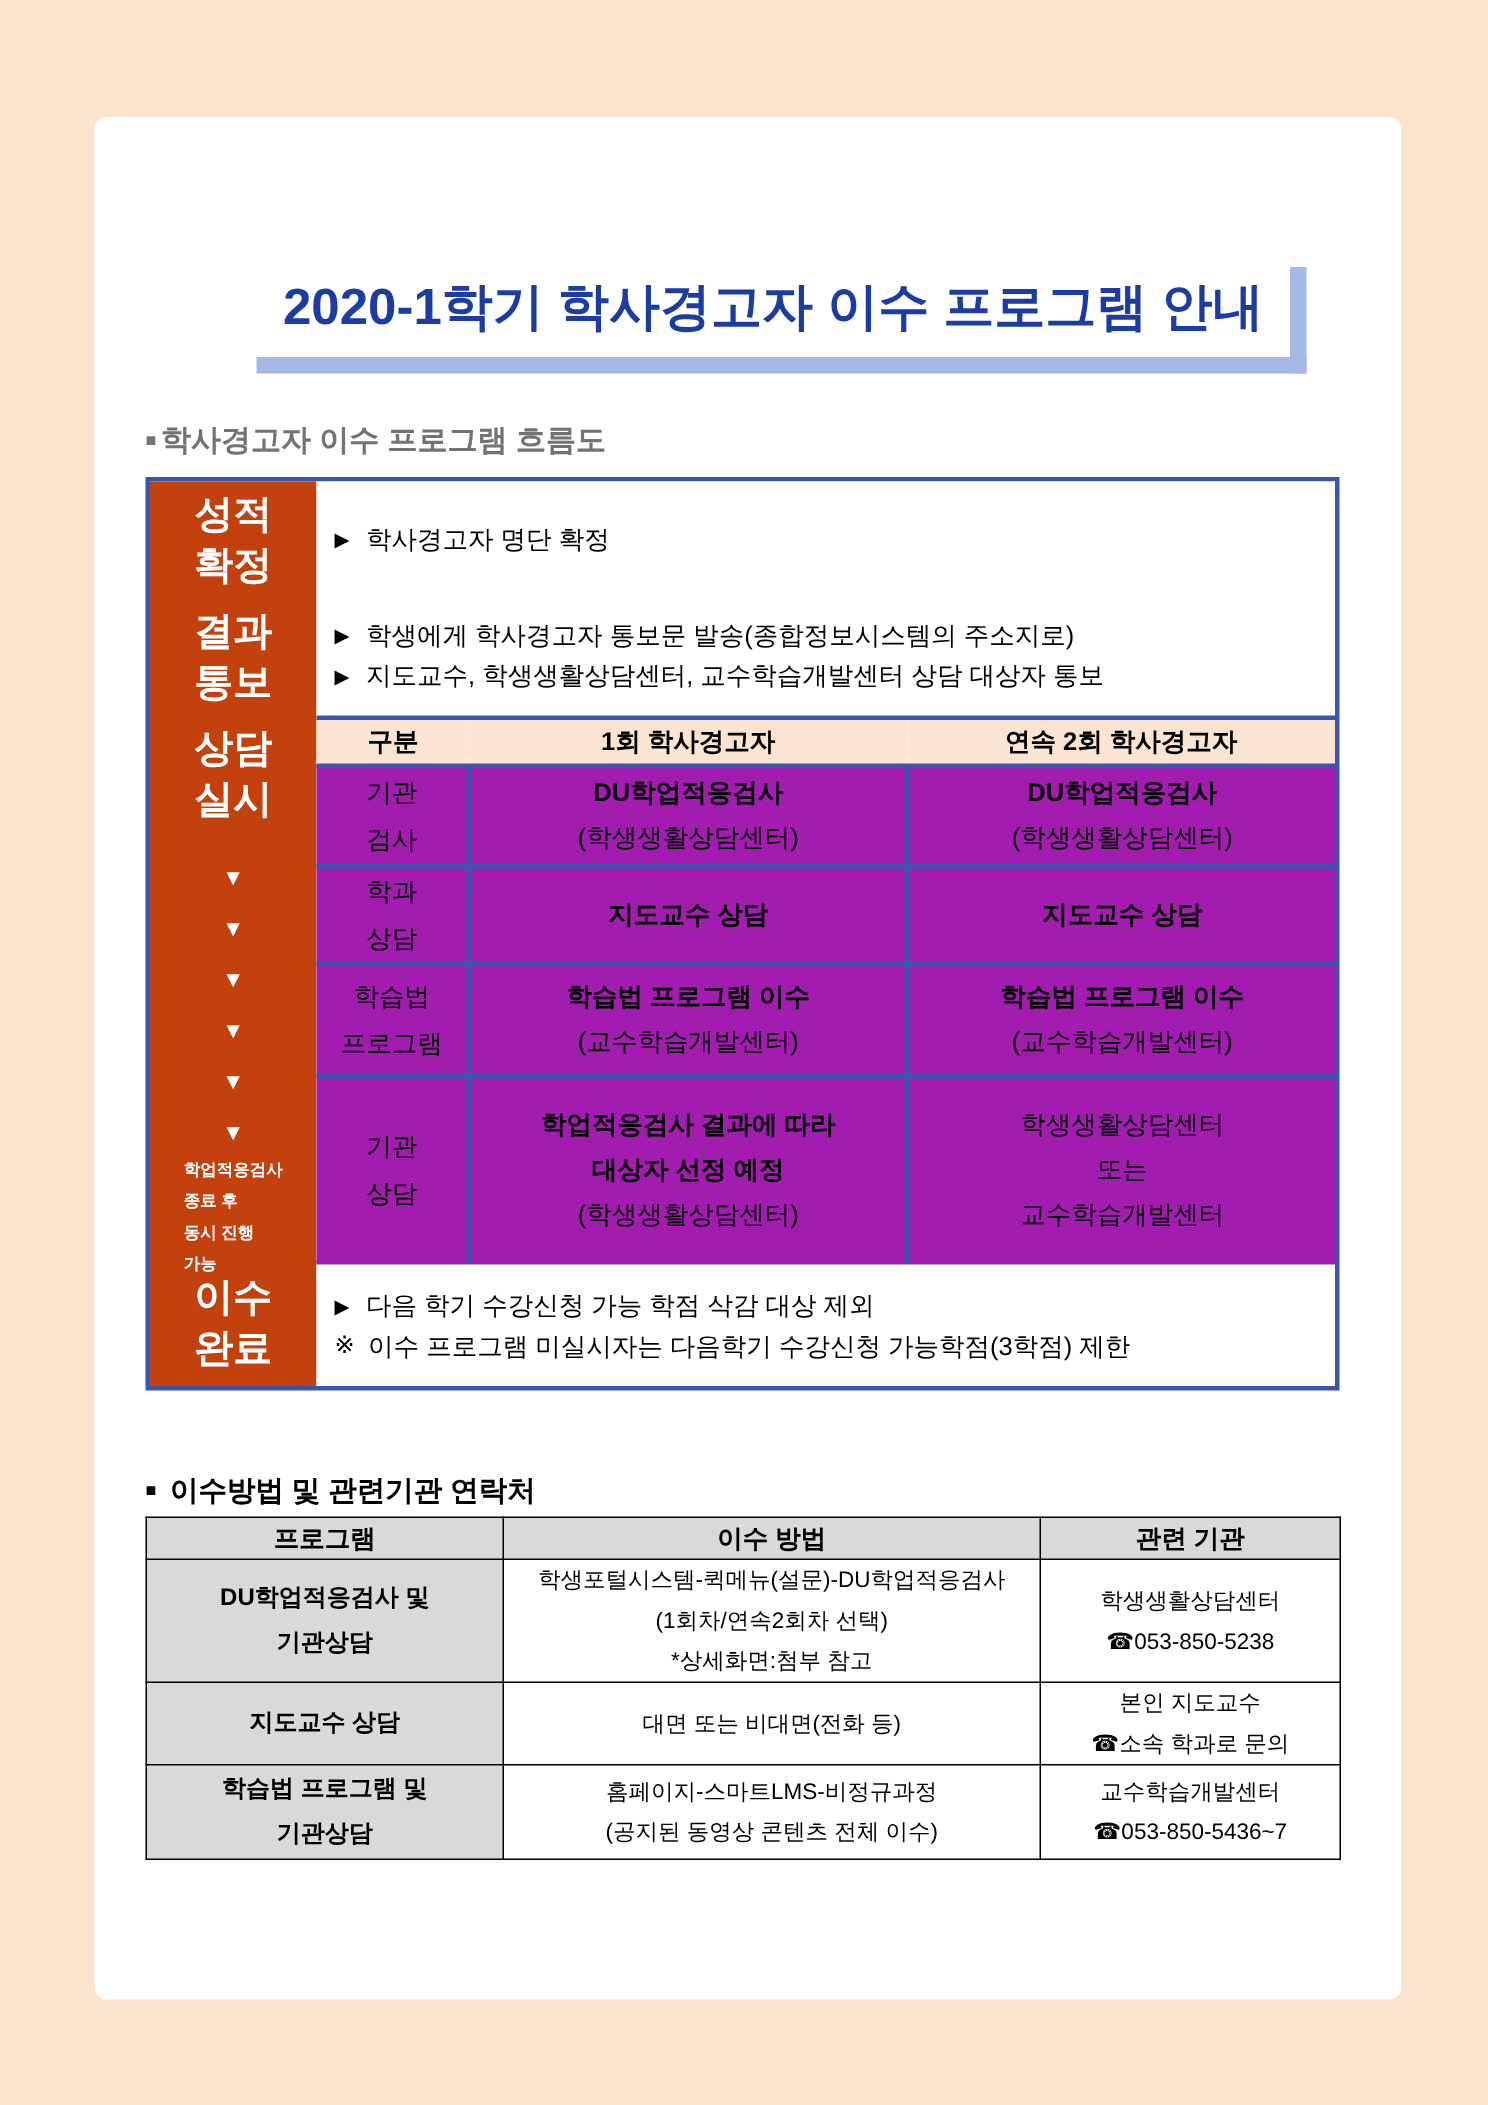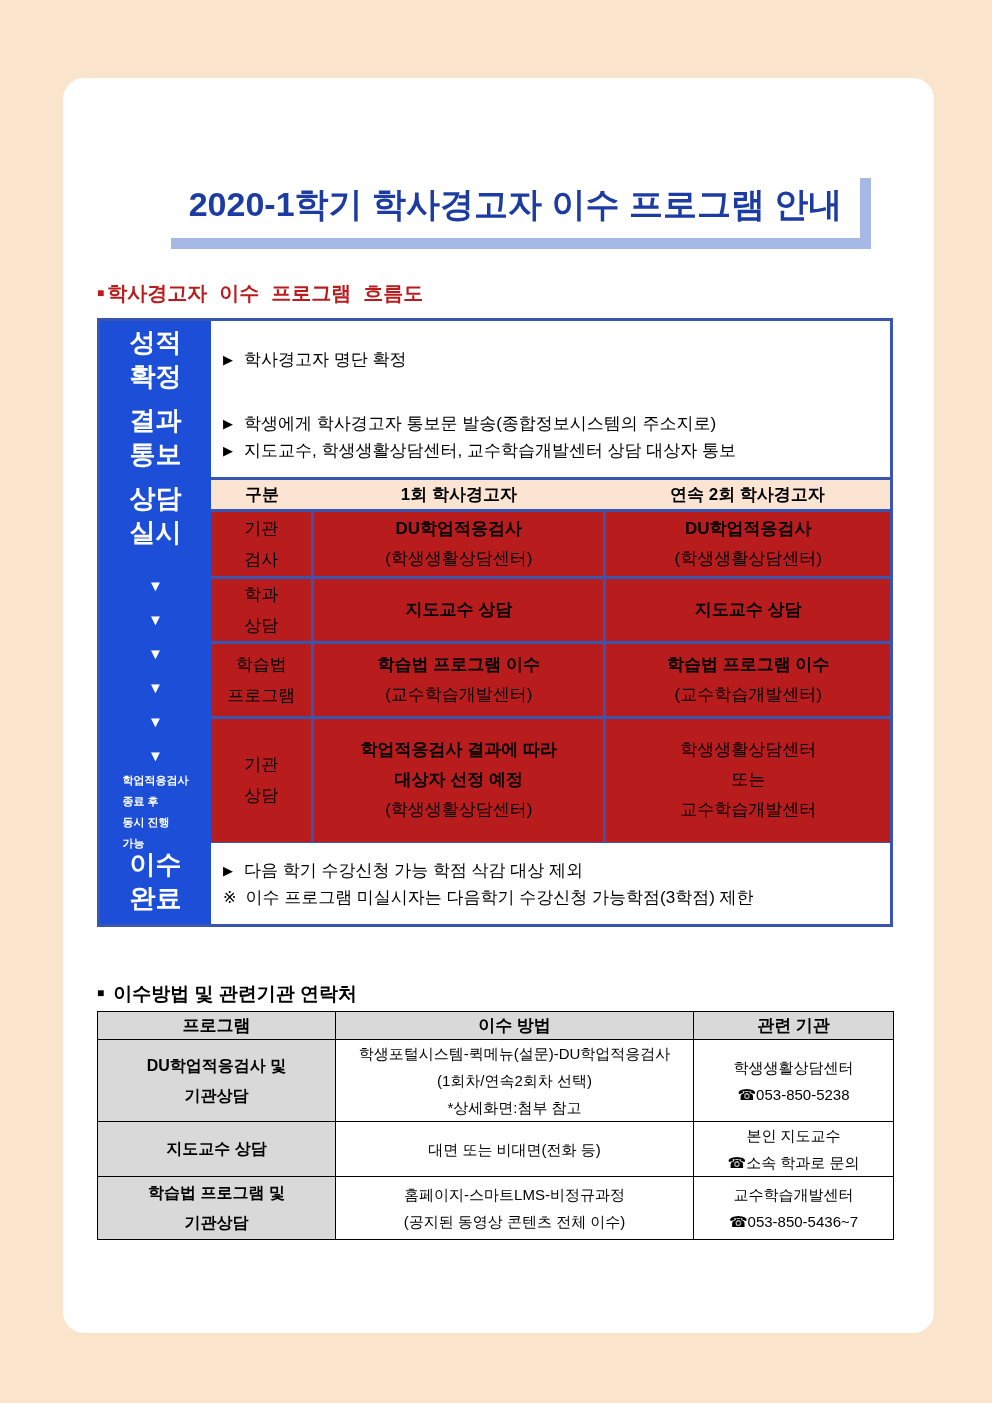--- a/index.html
+++ b/index.html
@@ -13,21 +13,21 @@
     width: 992px;
     height: 1403px;
     background: #fbe4cc;
     overflow: hidden;
   }
   .card {
     position: absolute;
     left: 63px; top: 78px;
     width: 871px; height: 1255px;
     background: #ffffff;
-    border-radius: 21px;
+    border-radius: 8px;
   }
   
   .title-box {
     position: absolute;
     left: 108px; top: 100px;
     width: 700px;
     text-align: center;
     padding: 4px 6px 10px 6px;
     border-right: 11px solid #a6b9e4;
     border-bottom: 11px solid #a6b9e4;
@@ -39,36 +39,36 @@
     letter-spacing: 0px;
     white-space: nowrap;
   }
   
   .sec-heading {
     position: absolute;
     left: 34px;
     font-weight: bold;
     white-space: nowrap;
   }
-  .sec1 { top: 202px; font-size: 20px; color: #b91c1c; font-family: Liberation Mono, monospace; }
+  .sec1 { top: 202px; font-size: 20px; color: #737373; }
   .sec2 { top: 903px; font-size: 19px; color: #000; }
   .sq { font-size: 12px; vertical-align: 3px; margin-right: 3px; }
   .sec2 .sq { margin-right: 9px; }
   
   .flow {
     position: absolute;
     left: 34px; top: 240px;
     width: 796px; height: 609px;
     display: flex;
     border: 3px solid #3a55b0;
     background: #ffffff;
   }
   .flow-sidebar {
     width: 111px;
-    background: #1d4ed8;
+    background: #c2410c;
     color: #fff;
     display: flex;
     flex-direction: column;
     flex-shrink: 0;
   }
   .stage {
     display: flex;
     flex-direction: column;
     align-items: center;
     justify-content: center;
@@ -130,21 +130,21 @@
   }
   table.ptable th {
     background: #fce4d2;
     height: 30px;
     font-size: 17px;
     font-weight: bold;
     border: 0;
     border-bottom: 3px solid #3a55b0;
   }
   table.ptable td {
-    background: #b91c1c;
+    background: #a21caf;
     border: 3px solid #3a55b0;
     text-align: center;
     vertical-align: middle;
     font-size: 17px;
   }
   .col-cat { width: 15%; }
   .col-one { width: 43%; }
   .col-two { width: 42%; }
   .ml { white-space: pre-line; }
   .cell-b { font-weight: bold; line-height: 30px; }

